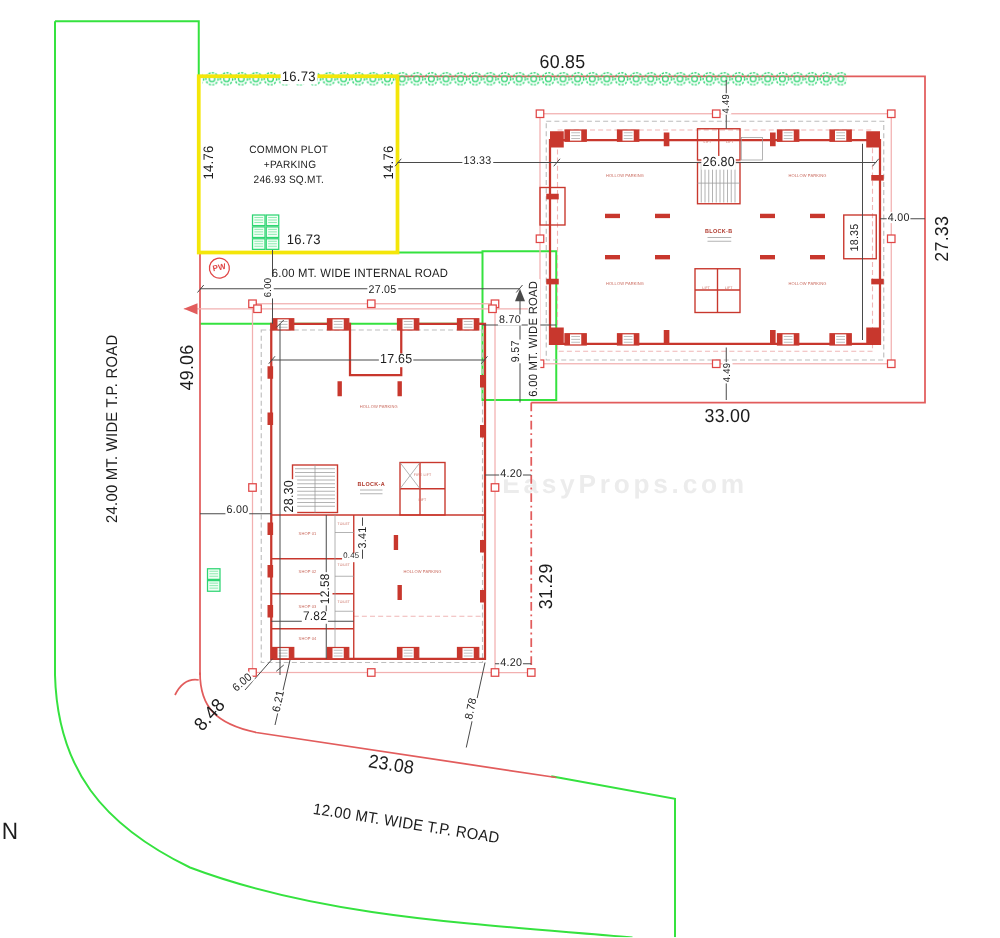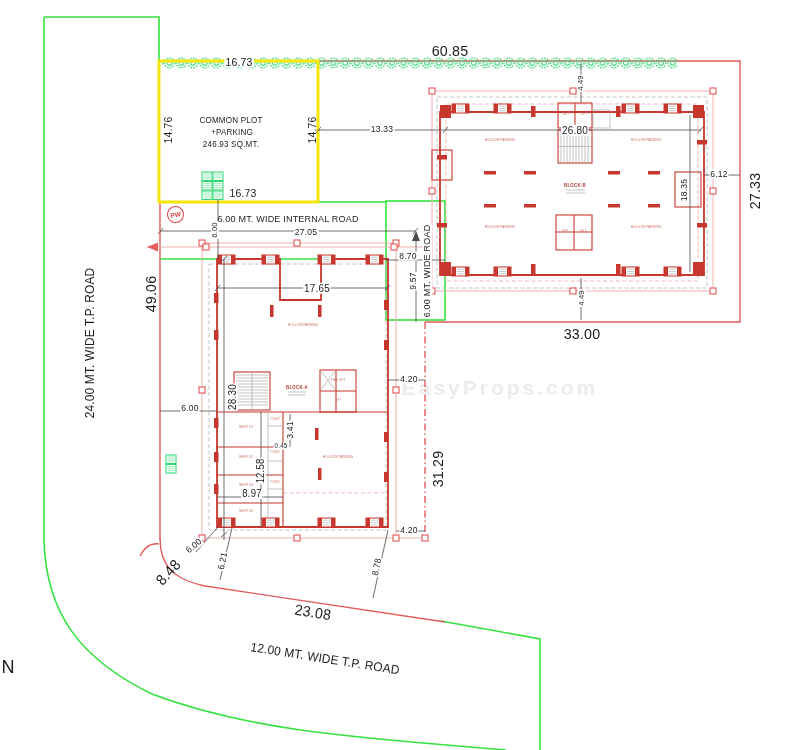--- a/index.html
+++ b/index.html
@@ -252,21 +252,21 @@
 
   <div class="t" style="left:231px;top:120px;font-size:8.5px;">COMMON PLOT</div>
   <div class="t" style="left:232px;top:132px;font-size:8.5px;">+PARKING</div>
   <div class="t" style="left:231px;top:144px;font-size:8.5px;">246.93 SQ.MT.</div>
 
   <div class="t bg" style="left:382px;top:129px;font-size:9px;">13.33</div>
   <div class="t bg" style="left:575px;top:130px;font-size:10.5px;">26.80</div>
   <div class="t r90 bg" style="left:581px;top:83px;font-size:8px;">4.49</div>
   <div class="t r90 bg" style="left:582px;top:298px;font-size:8px;">4.49</div>
   <div class="t r90 bg" style="left:684px;top:190px;font-size:9px;">18.35</div>
-  <div class="t bg" style="left:719px;top:174px;font-size:9px;">6.12</div>
+  <div class="t bg" style="left:719px;top:174px;font-size:9px;">4.00</div>
   <div class="t r90" style="left:754px;top:191px;font-size:15px;">27.33</div>
   <div class="t" style="left:582px;top:333px;font-size:15px;">33.00</div>
 
   <div class="pwc" style="left:167px;top:206px;">PW</div>
   <div class="t" style="left:288px;top:219px;font-size:9.5px;">6.00 MT. WIDE INTERNAL ROAD</div>
   <div class="t bg" style="left:306px;top:232px;font-size:9px;">27.05</div>
   <div class="t r90 bg" style="left:215px;top:230px;font-size:8px;">6.00</div>
 
   <div class="t r90" style="left:150px;top:294px;font-size:15px;">49.06</div>
   <div class="t r90" style="left:90px;top:343px;font-size:12.5px;">24.00 MT. WIDE T.P. ROAD</div>
@@ -274,21 +274,21 @@
   <div class="t bg" style="left:408px;top:256px;font-size:9px;">8.70</div>
   <div class="t r90 bg" style="left:413px;top:281px;font-size:9px;">9.57</div>
   <div class="t r90 bg" style="left:427px;top:271px;font-size:9.5px;">6.00 MT. WIDE ROAD</div>
 
   <div class="t bg" style="left:317px;top:288px;font-size:10.5px;">17.65</div>
   <div class="t r90 bg" style="left:232px;top:397px;font-size:10.5px;">28.30</div>
   <div class="t bg" style="left:190px;top:408px;font-size:9px;">6.00</div>
   <div class="t r90 bg" style="left:290px;top:430px;font-size:9px;">3.41</div>
   <div class="t bg" style="left:281px;top:446px;font-size:6.5px;">0.45</div>
   <div class="t r90 bg" style="left:261px;top:471px;font-size:10px;">12.58</div>
-  <div class="t bg" style="left:252px;top:494px;font-size:10px;">8.97</div>
+  <div class="t bg" style="left:252px;top:494px;font-size:10px;">7.82</div>
   <div class="t bg" style="left:409px;top:379px;font-size:9px;">4.20</div>
   <div class="t bg" style="left:409px;top:530px;font-size:9px;">4.20</div>
   <div class="t r90" style="left:437px;top:469px;font-size:15px;">31.29</div>
 
   <div class="t r40 bg" style="left:194px;top:546px;font-size:9px;">6.00</div>
   <div class="t r78 bg" style="left:223px;top:561px;font-size:9px;">6.21</div>
   <div class="t r78 bg" style="left:377px;top:567px;font-size:9px;">8.78</div>
   <div class="t r48" style="left:168px;top:572px;font-size:15px;">8.48</div>
   <div class="t r9" style="left:313px;top:612px;font-size:15px;">23.08</div>
   <div class="t r9" style="left:325px;top:659px;font-size:12.5px;">12.00 MT. WIDE T.P. ROAD</div>

